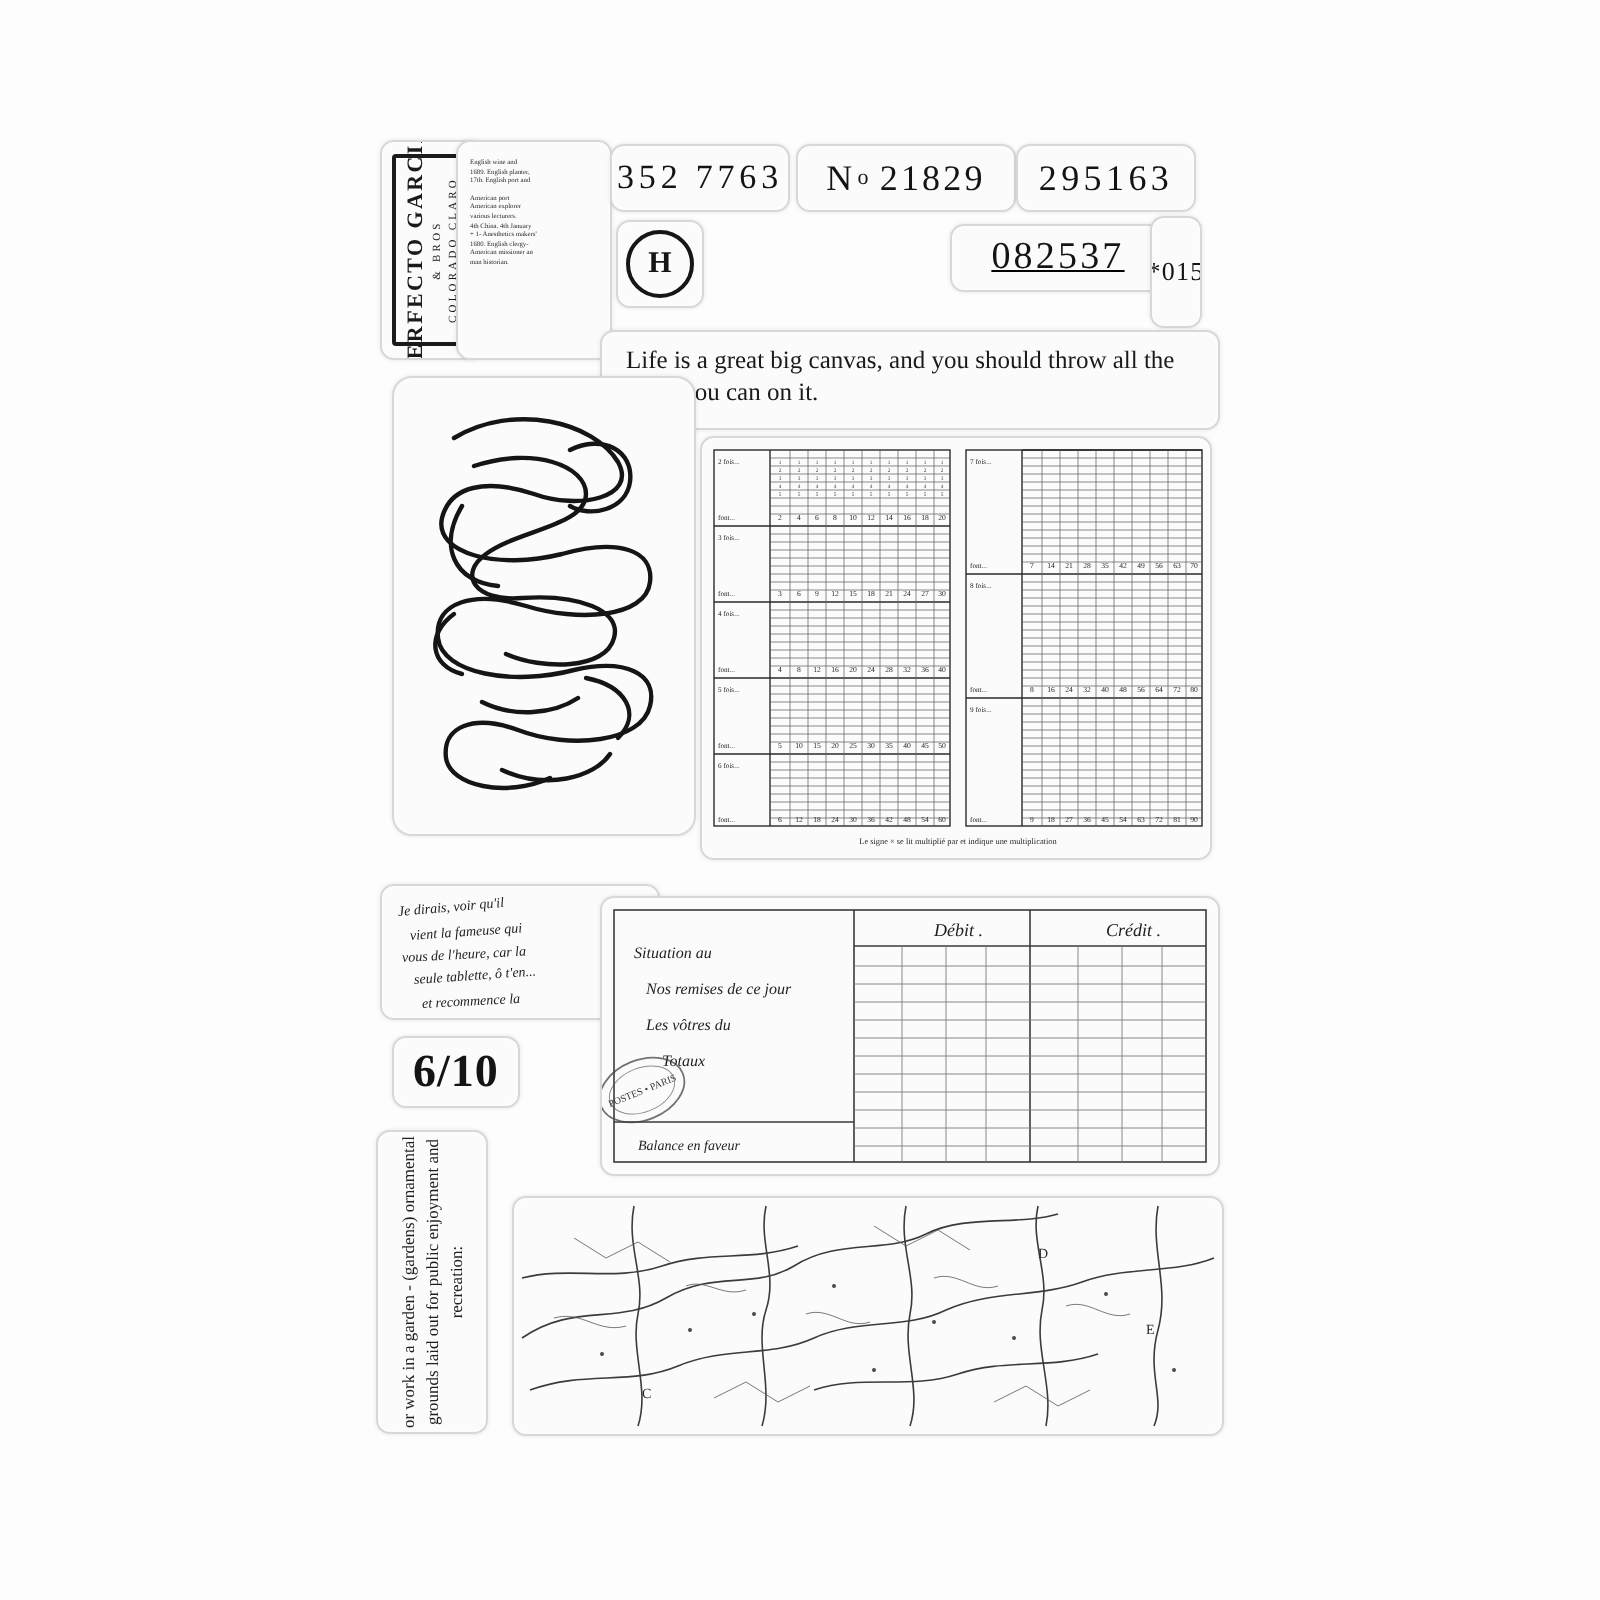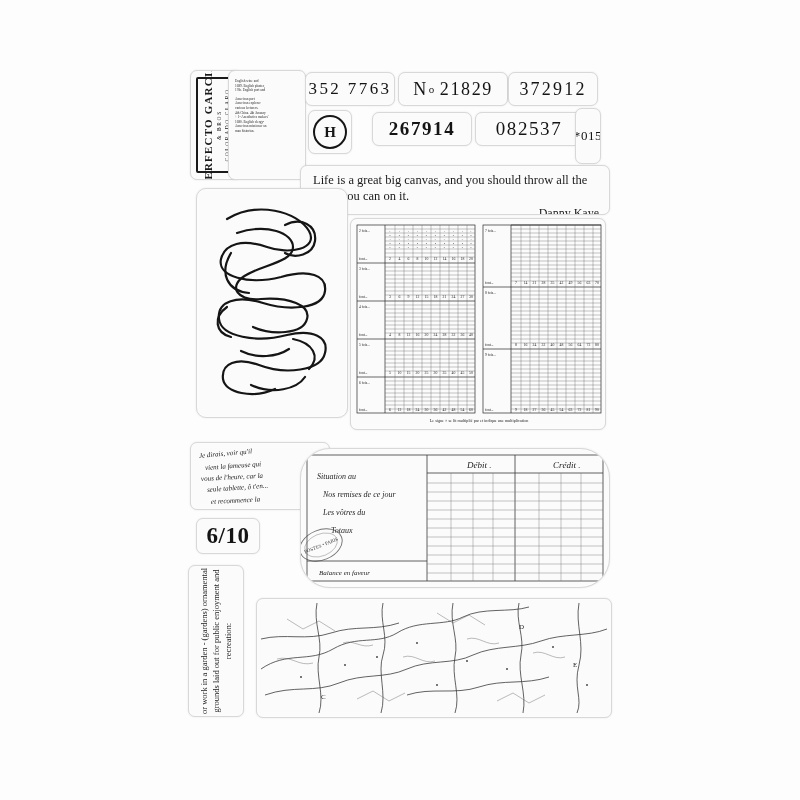--- a/index.html
+++ b/index.html
@@ -88,21 +88,21 @@
   #num-no17807 { left: 398px; top: 72px; width: 110px; height: 34px; }
   #num-no17807 .numblock { font-size: 18px; letter-spacing: 1.6px; }
   .no-sup { font-size: 11px; vertical-align: super; margin-left: 1px; margin-right: 4px; }
 
   #num-295163 { left: 508px; top: 72px; width: 90px; height: 34px; }
   #num-295163 .numblock { font-size: 18px; letter-spacing: 2.2px; }
 
   #num-267914 { left: 372px; top: 112px; width: 100px; height: 34px; }
   #num-267914 .numblock { font-size: 19px; letter-spacing: 1.6px; font-weight: 600; }
 
-  #num-082537 { left: 475px; top: 112px; width: 108px; height: 34px; }
+  #num-082537 { left: 475px; top: 112px; width: 108px; height: 34px; text-decoration: underline; }
   #num-082537 .numblock { font-size: 19px; letter-spacing: 1.6px; }
 
   #num-015 { left: 575px; top: 108px; width: 26px; height: 56px; }
   #num-015 .numblock { font-size: 13px; letter-spacing: 0.6px; }
 
   
   #hcircle-stamp { left: 308px; top: 110px; width: 44px; height: 44px; }
   .hcircle {
     position: absolute; left: 50%; top: 50%;
     transform: translate(-50%,-50%);
@@ -149,21 +149,21 @@
     color: #222;
     white-space: nowrap;
     transform-origin: left center;
   }
 
   
   #frac-stamp { left: 196px; top: 518px; width: 64px; height: 36px; }
   #frac-stamp .numblock { font-size: 23px; letter-spacing: 0.5px; font-weight: bold; }
 
   
-  #ledger-stamp { left: 300px; top: 448px; width: 310px; height: 140px; border-radius: 30px; }
+  #ledger-stamp { left: 300px; top: 448px; width: 310px; height: 140px; }
 
   
   #garden-stamp { left: 188px; top: 565px; width: 56px; height: 152px; }
   .garden-text {
     position: absolute;
     left: 50%; top: 50%;
     transform: translate(-50%,-50%) rotate(-90deg);
     width: 150px;
     text-align: center;
     font-size: 8.5px;
@@ -216,43 +216,39 @@
 
   <div class="stamp" id="num-no17807">
     <div class="numblock">
       <span>N</span>
         <span class="no-sup">o</span>
         <span>21829</span>
     </div>
   </div>
 
   <div class="stamp" id="num-295163">
-    <div class="numblock">372912</div>
+    <div class="numblock">295163</div>
   </div>
 
   <div class="stamp" id="hcircle-stamp">
     <div class="hcircle">H</div>
   </div>
 
-  <div class="stamp" id="num-267914">
-    <div class="numblock">267914</div>
-  </div>
 
   <div class="stamp" id="num-082537">
     <div class="numblock">082537</div>
   </div>
 
   <div class="stamp" id="num-015">
     <div class="numblock">*015</div>
   </div>
 
   <div class="stamp" id="quote-stamp">
     <div class="quote-text">
       <span>Life is a great big canvas, and you should throw all the paint you can on it.</span>
-      <span class="quote-attr">... Danny Kaye</span>
     </div>
   </div>
 
   <div class="stamp" id="scribble-stamp">
     <svg width="150" height="228" viewBox="0 0 150 228">
       <g fill="none" stroke="#151515" stroke-width="2.2" stroke-linecap="round" stroke-linejoin="round">
         <path d="M30 30 C 60 12, 100 22, 112 42 C 122 60, 92 66, 70 58 C 46 50, 28 54, 24 70 C 20 88, 52 96, 84 88 C 112 80, 130 86, 128 102 C 126 120, 92 122, 66 114 C 40 106, 20 112, 22 130 C 24 148, 60 154, 90 146 C 116 140, 132 148, 128 164 C 124 182, 88 186, 62 176 C 40 168, 24 174, 26 190 C 28 204, 56 210, 78 200"></path>
         <path d="M40 44 C 70 34, 96 44, 96 58 C 96 74, 62 76, 46 88 C 32 98, 40 112, 64 110 C 92 108, 114 116, 110 130 C 106 146, 74 146, 56 138"></path>
         <path d="M34 64 C 22 84, 30 102, 52 104"></path>
         <path d="M96 150 C 116 154, 124 168, 112 180"></path>

